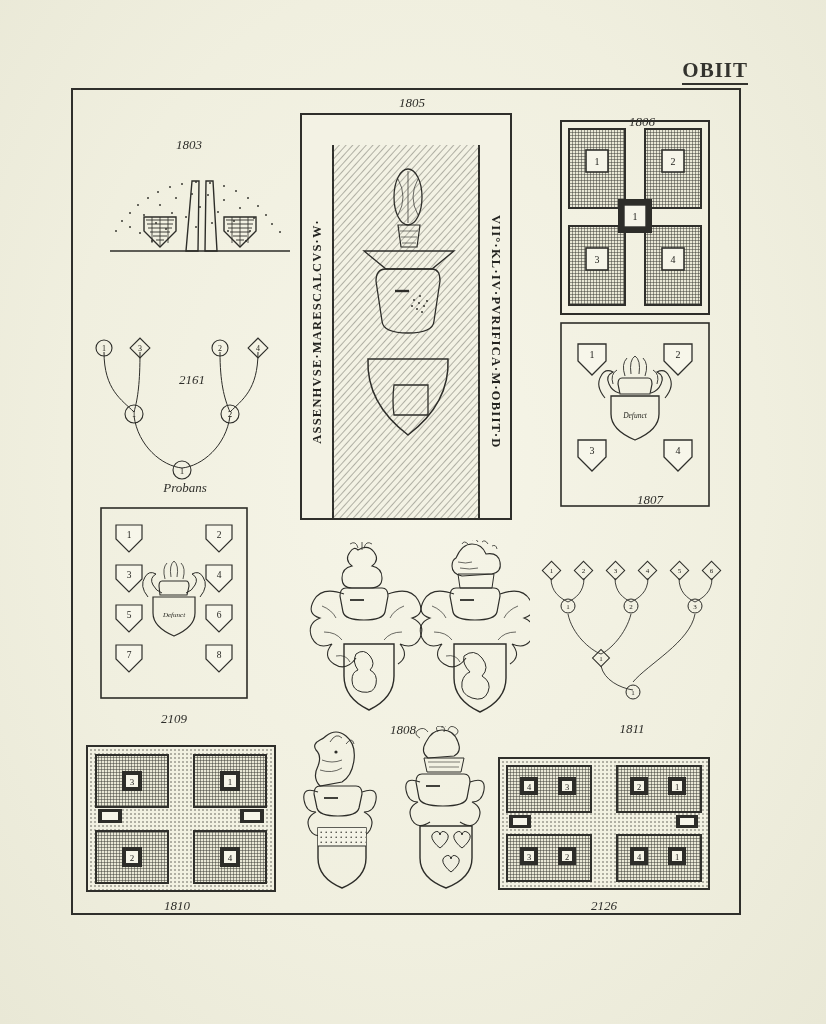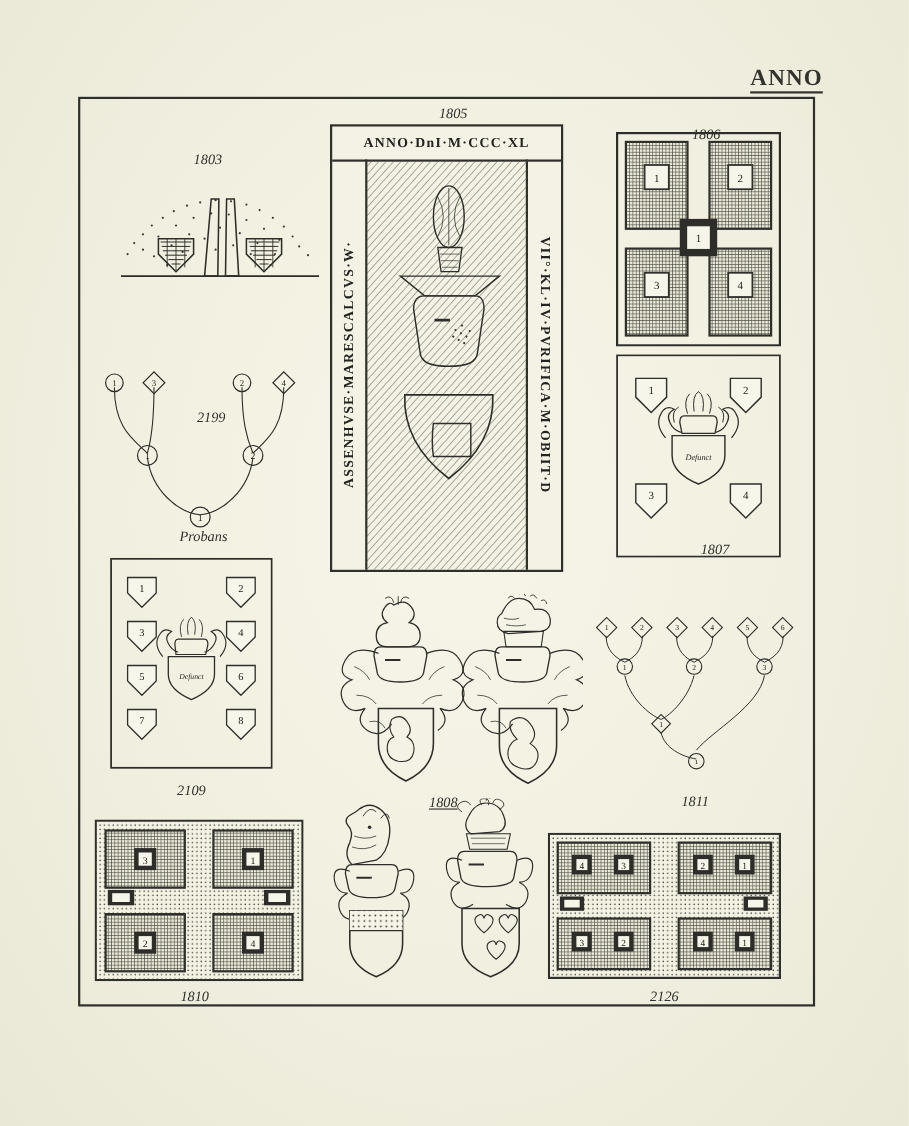--- a/index.html
+++ b/index.html
@@ -68,21 +68,21 @@
     writing-mode:vertical-rl;
     transform:rotate(180deg);
   }
 </style>
 </head>
 <body>
 
 <div class="page">
 
   <div class="plate-number">
-    <span class="u">ANNO</span>
+    <span class="u">OBIIT</span>
   </div>
 
   <div class="frame"></div>
 
   <div class="fig" style="left:100px;top:155px;width:200px;height:115px;">
     <svg width="200" height="115" viewBox="0 0 200 115">
       <g>
 
         <g fill="#3b3b34">
           <circle cx="22" cy="66" r="1"></circle>
@@ -169,28 +169,25 @@
 
       <text x="22" y="21" font-size="8" text-anchor="middle" font-family="Liberation Serif, serif" fill="#25251f">1</text>
       <text x="58" y="21" font-size="8" text-anchor="middle" font-family="Liberation Serif, serif" fill="#25251f">3</text>
       <text x="138" y="21" font-size="8" text-anchor="middle" font-family="Liberation Serif, serif" fill="#25251f">2</text>
       <text x="176" y="21" font-size="8" text-anchor="middle" font-family="Liberation Serif, serif" fill="#25251f">4</text>
       <text x="52" y="87" font-size="9" text-anchor="middle" font-family="Liberation Serif, serif" fill="#25251f">1</text>
       <text x="148" y="87" font-size="9" text-anchor="middle" font-family="Liberation Serif, serif" fill="#25251f">2</text>
       <text x="100" y="144" font-size="9" text-anchor="middle" font-family="Liberation Serif, serif" fill="#25251f">1</text>
     </svg>
   </div>
-  <div class="cap" style="left:192px;top:372px;">2199</div>
+  <div class="cap" style="left:192px;top:372px;">2161</div>
   <div class="cap" style="left:185px;top:480px;">Probans</div>
 
   <div class="tomb" style="left:300px;top:113px;width:212px;height:407px;">
 
-    <div style="position:absolute;left:0;top:0;width:100%;height:30px;border-bottom:2px solid #2f2f2b;display:flex;align-items:center;justify-content:center;">
-      <span class="tomb-band" style="position:static;">ANNO·DnI·M·CCC·XL</span>
-    </div>
 
     <div style="position:absolute;left:0;top:30px;width:30px;bottom:0;border-right:2px solid #2f2f2b;display:flex;align-items:center;justify-content:center;">
       <span class="tomb-band vert rev" style="position:static;">ASSENHVSE·MARESCALCVS·W·</span>
     </div>
 
     <div style="position:absolute;right:0;top:30px;width:30px;bottom:0;border-left:2px solid #2f2f2b;display:flex;align-items:center;justify-content:center;">
       <span class="tomb-band vert" style="position:static;">VII°·KL·IV·PVRIFICA·M·OBIIT·D</span>
     </div>
 
     <div style="position:absolute;left:30px;top:30px;right:30px;bottom:0;overflow:hidden;">
@@ -382,21 +379,21 @@
 
         <path class="ink" d="M42 54 q-22 -8 -30 6 q-8 14 6 18 q-14 6 -8 20 q6 12 20 6 q-10 12 2 20 q12 8 22 -6" stroke-width="1.1"></path>
         <path class="ink" d="M88 54 q22 -8 30 6 q8 14 -6 18 q14 6 8 20 q-6 12 -20 6 q10 12 -2 20" stroke-width="1.1"></path>
         <path class="ink" d="M20 66 q10 4 14 12 M22 92 q12 0 18 8 M34 116 q10 -2 14 6 M106 66 q-10 4 -14 12 M104 92 q-12 0 -18 8" stroke-width="0.7"></path>
 
         <path class="ink" d="M42 104 h52 v34 q0 22 -26 34 q-26 -12 -26 -34 z" fill="url(#sh2)" stroke-width="1.4"></path>
         <path class="ink" d="M52 116 q10 -8 18 2 q8 10 0 18 q10 6 6 16 q-4 10 -16 6 q-12 -4 -10 -16 q2 -8 8 -10 q-8 -8 -6 -16 z" fill="#efeee0" stroke-width="1"></path>
       </g>
     </svg>
   </div>
-  <div class="cap" style="left:403px;top:722px;text-decoration:underline;">1808</div>
+  <div class="cap" style="left:403px;top:722px;">1808</div>
 
   <div class="fig" style="left:538px;top:558px;width:190px;height:152px;">
     <svg width="190" height="152" viewBox="0 0 190 152">
 
       <g>
         <rect class="ink" x="7" y="6" width="13" height="13" transform="rotate(45 13.5 12.5)" fill="#f4f3e5" stroke-width="1"></rect>
         <rect class="ink" x="39" y="6" width="13" height="13" transform="rotate(45 45.5 12.5)" fill="#f4f3e5" stroke-width="1"></rect>
         <rect class="ink" x="71" y="6" width="13" height="13" transform="rotate(45 77.5 12.5)" fill="#f4f3e5" stroke-width="1"></rect>
         <rect class="ink" x="103" y="6" width="13" height="13" transform="rotate(45 109.5 12.5)" fill="#f4f3e5" stroke-width="1"></rect>
         <rect class="ink" x="135" y="6" width="13" height="13" transform="rotate(45 141.5 12.5)" fill="#f4f3e5" stroke-width="1"></rect>

